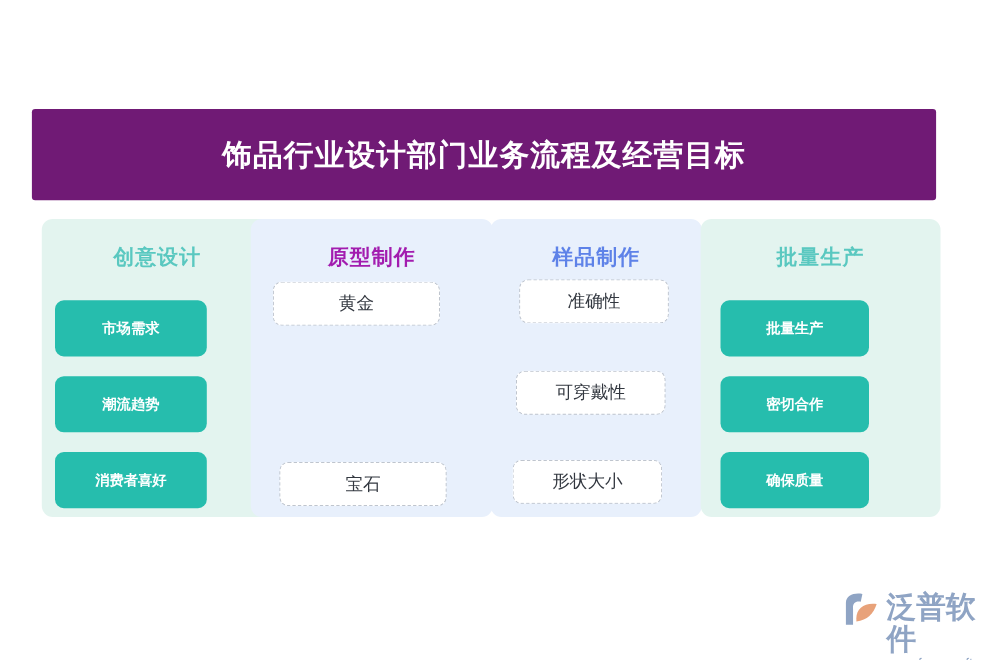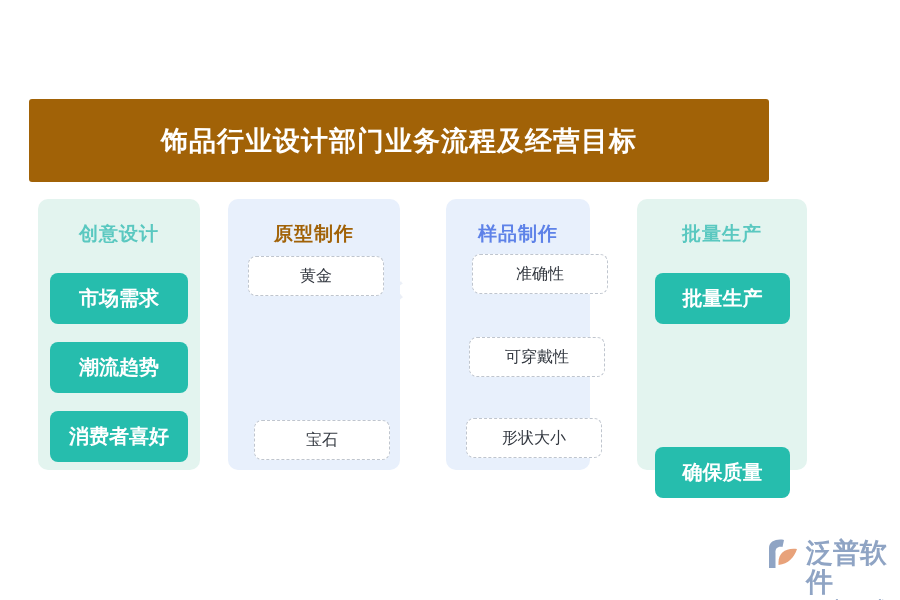--- a/index.html
+++ b/index.html
@@ -13,42 +13,43 @@
     position: relative;
     overflow: hidden;
     font-family: "Liberation Sans", "DejaVu Sans", sans-serif;
   }
 
   
   #title-banner {
     position: absolute;
     left: 29px;
     top: 99px;
-    width: 740px;
+    width: 822px;
     height: 83px;
-    background: #a16207;
+    background: #701a75;
     border-radius: 3px;
     display: flex;
     align-items: center;
     justify-content: center;
   }
   #title-text {
     color: #ffffff;
     font-size: 27px;
     font-weight: bold;
     letter-spacing: 1px;
     font-family: "DejaVu Sans", "Liberation Sans", sans-serif;
   }
 
   
   .column {
     position: absolute;
     top: 199px;
     height: 271px;
     border-radius: 10px;
+    padding-left: 48px;
   }
   .column.teal  { background: #E3F4EF; }
   .column.blue  { background: #E8F0FC; }
 
   #col-0 { left: 38px;  width: 162px; }
   #col-1 { left: 228px; width: 172px; }
   #col-2 { left: 446px; width: 144px; }
   #col-3 { left: 637px; width: 170px; }
 
   .col-header {
@@ -56,30 +57,30 @@
     left: 0;
     right: 0;
     top: 22px;
     text-align: center;
     font-size: 19px;
     font-weight: bold;
     font-family: "DejaVu Sans", "Liberation Sans", sans-serif;
     letter-spacing: 1px;
   }
   .col-header.h-teal  { color: #5AC8C0; }
-  .col-header.h-indigo{ color: #a16207; font-family: Liberation Mono, monospace; }
+  .col-header.h-indigo{ color: #a21caf; font-family: Liberation Mono, monospace; }
   .col-header.h-blue  { color: #5E82E8; }
 
   
   .item-solid {
     position: absolute;
     background: #26BDAD;
     border-radius: 8px;
     color: #ffffff;
-    font-size: 20px;
+    font-size: 13px;
     font-weight: bold;
     display: flex;
     align-items: center;
     justify-content: center;
     font-family: "DejaVu Sans", "Liberation Sans", sans-serif;
   }
 
   
   .item-dashed {
     position: absolute;
@@ -98,24 +99,24 @@
   
   #col-0 .item-solid { left: 12px; width: 138px; height: 51px; }
   #col-0 .i0 { top: 74px; }
   #col-0 .i1 { top: 143px; }
   #col-0 .i2 { top: 212px; }
 
   
   #col-3 .item-solid { left: 18px; width: 135px; height: 51px; }
   #col-3 .i0 { top: 74px; }
   #col-3 .i1 { top: 143px; }
-  #col-3 .i2 { top: 212px; margin-top: 36px; }
-
-  
-  #col-1 .item-dashed { width: 136px; height: 40px; }
+  #col-3 .i2 { top: 212px; }
+
+  
+  #col-1 .item-dashed { width: 152px; height: 40px; }
   #col-1 .i0 { left: 20px; top: 57px; }
   #col-1 .i1 { left: 17px; top: 140px; }
   #col-1 .i2 { left: 14px; top: 221px; margin-left: 12px; }
 
   
   #col-2 .item-dashed { width: 136px; height: 40px; }
   #col-2 .i0 { left: 26px; top: 55px; }
   #col-2 .i1 { left: 23px; top: 138px; }
   #col-2 .i2 { left: 20px; top: 219px; }
 
@@ -206,20 +207,21 @@
 <div class="column blue" id="col-2">
   <div class="col-header h-blue">样品制作</div>
   <div class="item-dashed i0">准确性</div>
   <div class="item-dashed i1">可穿戴性</div>
   <div class="item-dashed i2">形状大小</div>
 </div>
 
 <div class="column teal" id="col-3">
   <div class="col-header h-teal">批量生产</div>
   <div class="item-solid i0">批量生产</div>
+  <div class="item-solid i1">密切合作</div>
   <div class="item-solid i2">确保质量</div>
 </div>
 
 <div id="footer-logo">
   <svg id="logo-mark" viewBox="0 0 36 32">
     <path d="M3 10 C3 3, 11 0.5, 18 2 L16.5 9 C12 8.2, 9 10, 9.5 15.5 L9.5 30 L3 30 Z" fill="#8FA4C4"></path>
     <path d="M12.5 24 C12.5 15, 20 9.5, 31 11 C28 20, 22.5 25.5, 12.5 27 Z" fill="#E8A27A"></path>
   </svg>
   <div>
     <div id="logo-wordmark">泛普软件</div>

